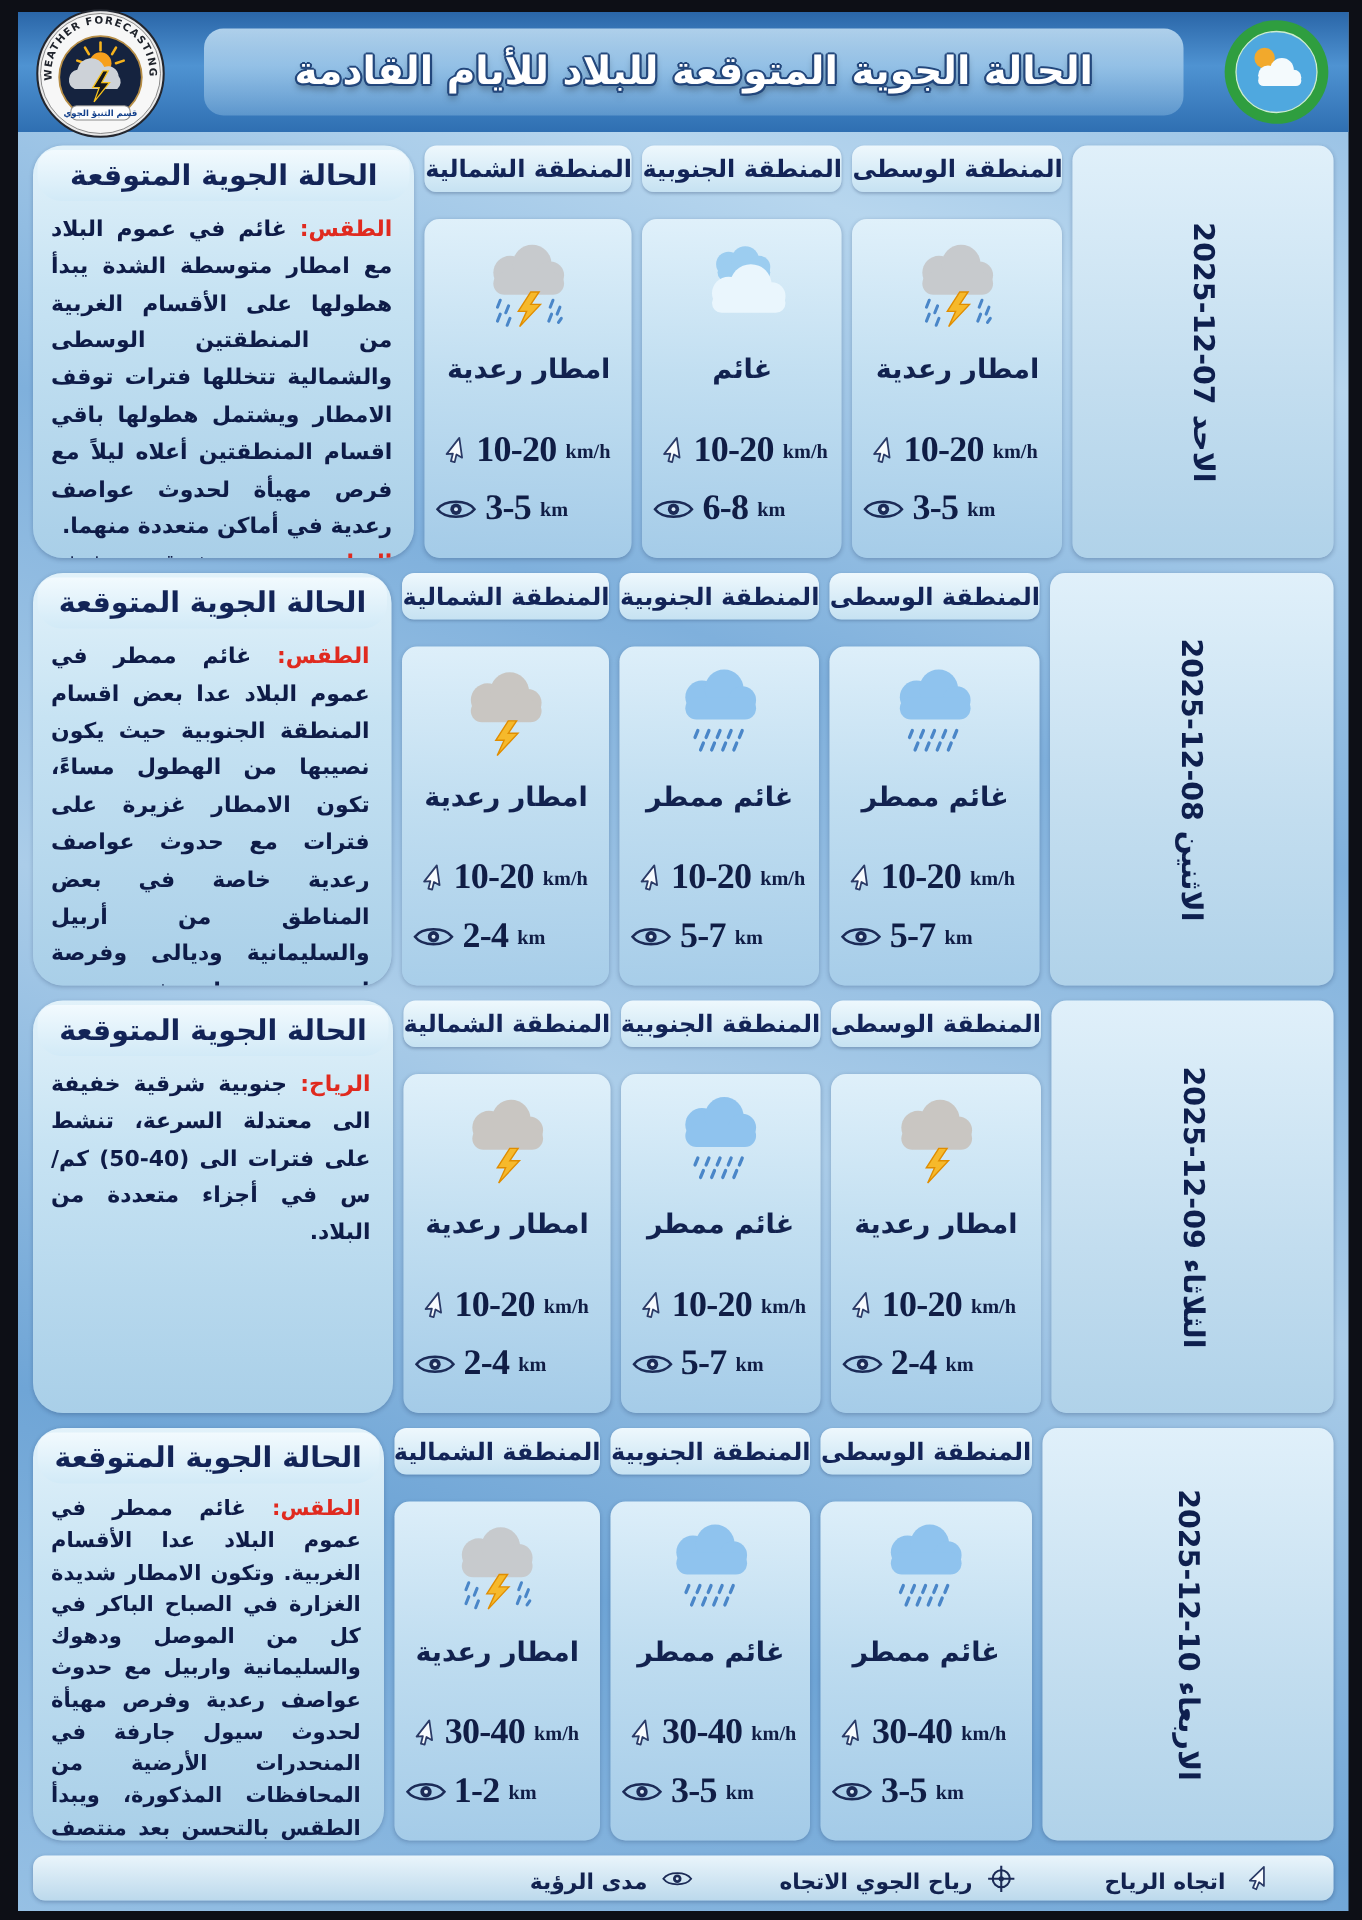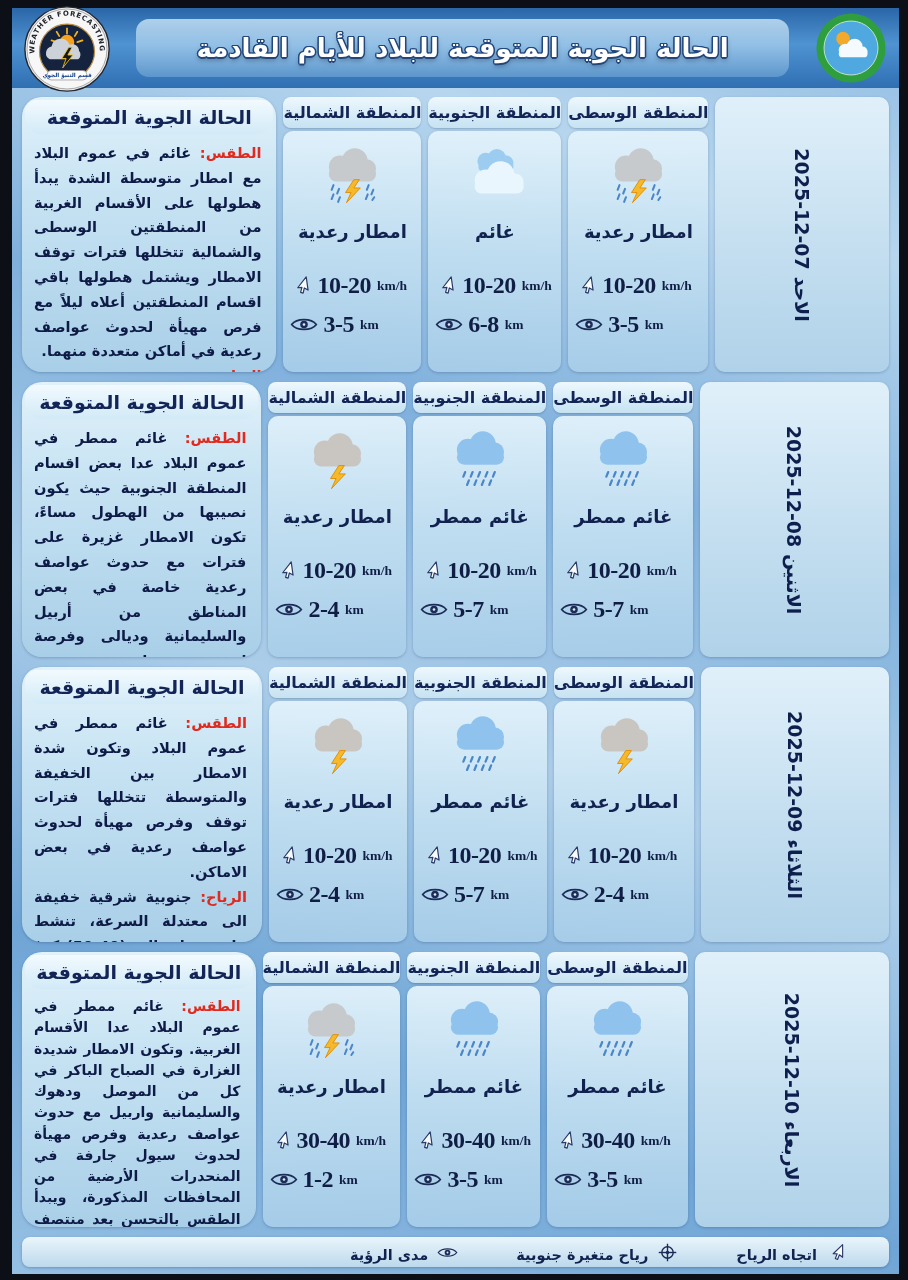--- a/index.html
+++ b/index.html
@@ -19,21 +19,21 @@
      text-shadow:-1.5px 0 #23477c,1.5px 0 #23477c,0 -1.5px #23477c,0 1.5px #23477c,
                  -1px -1px #23477c,1px 1px #23477c,1px -1px #23477c,-1px 1px #23477c,0 3px 5px rgba(0,0,0,.35);}
   
   .rows{padding:9px 10px 0 10px;}
   .day-row{direction:rtl;display:flex;gap:7px;height:275px;margin-bottom:10px;}
   .date-col{flex:0 0 58px;border-radius:10px;
             background:linear-gradient(180deg,#e0f0fa 0%,#c2ddef 60%,#b0d2e9 100%);
             display:flex;align-items:center;justify-content:center;box-shadow:0 1px 3px rgba(20,40,80,.25);}
   .date-text{transform:rotate(90deg);white-space:nowrap;direction:ltr;
              font-size:19px;font-weight:bold;color:#0e1f4e;letter-spacing:.5px;}
-  .region-col{display:flex;flex-direction:column;gap:3px;}
+  .region-col{display:flex;flex-direction:column;gap:18px;}
   .w-c{flex:0 0 127px;} .w-s{flex:0 0 123px;} .w-n{flex:0 0 121px;}
   .region-head{height:31px;border-radius:8px;background:linear-gradient(180deg,#eef8fd,#c6e2f2);
                display:flex;align-items:center;justify-content:center;
                font-size:16px;font-weight:bold;color:#132457;white-space:nowrap;direction:rtl;
                box-shadow:0 1px 2px rgba(20,40,80,.25);}
   .region-body{flex:1;border-radius:10px;display:flex;flex-direction:column;align-items:center;
                background:linear-gradient(180deg,rgba(226,242,251,.95) 0%,rgba(197,225,242,.92) 45%,rgba(168,206,233,.9) 100%);
                box-shadow:0 1px 3px rgba(20,40,80,.25);}
   .wicon{width:74px;height:60px;margin-top:14px;display:block;}
   .wicon svg{width:100%;height:100%;}
@@ -475,21 +475,20 @@
                     <circle cx="17" cy="10" r="1.6" fill="#dcebf7"></circle>
                   </svg></span>
             <span class="num">2-4</span>
                 <span class="unit">km</span>
           </div>
         </div>
       </div>
       <div class="forecast-card">
         <div class="f-head">الحالة الجوية المتوقعة</div>
         <div class="f-body">
-          <p class="f-item"><span class="f-label">الطقس:</span> <span>غائم ممطر في عموم البلاد وتكون شدة الامطار بين الخفيفة والمتوسطة تتخللها فترات توقف وفرص مهيأة لحدوث عواصف رعدية في بعض الاماكن.</span></p>
           <p class="f-item"><span class="f-label">الرياح:</span> <span>جنوبية شرقية خفيفة الى معتدلة السرعة، تنشط على فترات الى (40-50) كم/س في أجزاء متعددة من البلاد.</span></p>
 
         </div>
       </div>
     </section>
 
     <section class="day-row">
       <div class="date-col">
         <span class="date-text">الاربعاء 10-12-2025</span>
       </div>
@@ -634,21 +633,21 @@
             </svg></span>
       <span>اتجاه الرياح</span>
     </div>
     <div class="legend-item">
       <span class="lic"><svg viewBox="0 0 24 24">
               <circle cx="12" cy="12" r="6.5" fill="none" stroke="#1c2b57" stroke-width="1.6"></circle>
               <line x1="12" y1="2" x2="12" y2="22" stroke="#1c2b57" stroke-width="1.6"></line>
               <line x1="2" y1="12" x2="22" y2="12" stroke="#1c2b57" stroke-width="1.6"></line>
               <circle cx="12" cy="12" r="2" fill="#1c2b57"></circle>
             </svg></span>
-      <span>رياح متغيرة جنوبية</span>
+      <span>رياح الجوي الاتجاه</span>
     </div>
     <div class="legend-item">
       <span class="lic"><svg viewBox="0 0 34 20">
               <path d="M2 10 C8 2 26 2 32 10 C26 18 8 18 2 10 Z" fill="none" stroke="#1c2b57" stroke-width="2"></path>
               <circle cx="17" cy="10" r="4.6" fill="#1c2b57"></circle>
               <circle cx="17" cy="10" r="1.6" fill="#dcebf7"></circle>
             </svg></span>
       <span>مدى الرؤية</span>
     </div>
   </div>

